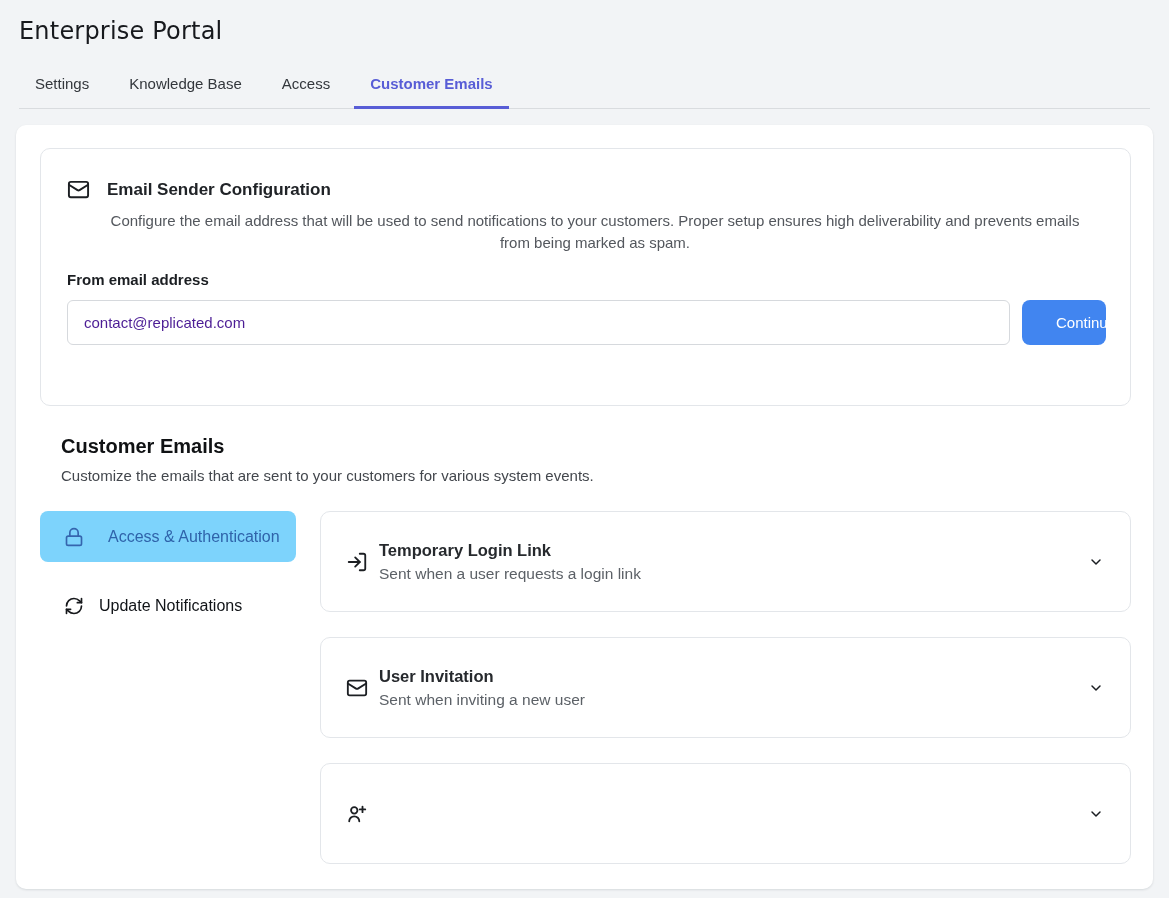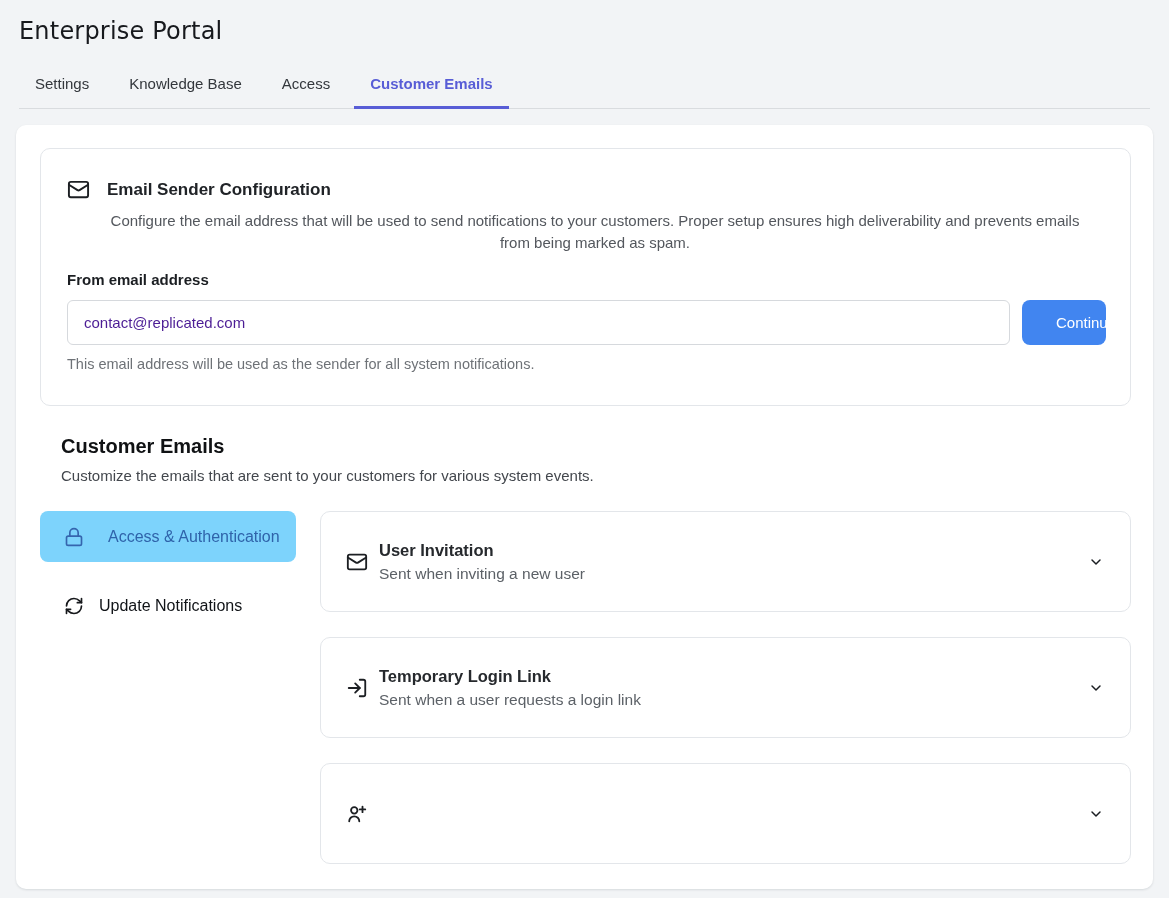--- a/index.html
+++ b/index.html
@@ -153,21 +153,20 @@
           </svg>
       </span>
       <div class="sender-title">Email Sender Configuration</div>
     </div>
     <div class="sender-desc">Configure the email address that will be used to send notifications to your customers. Proper setup ensures high deliverability and prevents emails from being marked as spam.</div>
     <div class="field-label">From email address</div>
     <div class="input-row">
       <input class="email-input" type="text" value="contact@replicated.com" style="">
       <button class="continue-btn">Continue</button>
     </div>
-    <div class="helper-text">This email address will be used as the sender for all system notifications.</div>
   </div>
 
   <div class="section-block">
     <div class="section-title">Customer Emails</div>
     <div class="section-subtitle">Customize the emails that are sent to your customers for various system events.</div>
   </div>
 
   <div class="emails-layout">
 
     <div class="category-col">
@@ -191,57 +190,57 @@
         </span>
         <span>Update Notifications</span>
       </div>
     </div>
 
     <div class="accordion-col">
 
       <div class="email-card">
         <span class="email-icon">
           <svg width="22" height="22" viewBox="0 0 24 24" fill="none" stroke="#1c1f23" stroke-width="2" stroke-linecap="round" stroke-linejoin="round">
+              <path d="M15 3h4a2 2 0 0 1 2 2v14a2 2 0 0 1-2 2h-4"></path>
+              <polyline points="10 17 15 12 10 7"></polyline>
+              <line x1="15" y1="12" x2="3" y2="12"></line>
+            </svg>
+        </span>
+        <div class="email-texts">
+          <div class="email-title">Temporary Login Link</div>
+          <div class="email-desc">Sent when a user requests a login link</div>
+        </div>
+        <span class="chevron">
+          <svg width="16" height="16" viewBox="0 0 24 24" fill="none" stroke="currentColor" stroke-width="2.2" stroke-linecap="round" stroke-linejoin="round">
+              <path d="m6 9 6 6 6-6"></path>
+            </svg>
+        </span>
+      </div>
+
+      <div class="email-card">
+        <span class="email-icon">
+          <svg width="22" height="22" viewBox="0 0 24 24" fill="none" stroke="#1c1f23" stroke-width="2" stroke-linecap="round" stroke-linejoin="round">
               <rect x="2" y="4" width="20" height="16" rx="2"></rect>
               <path d="m22 7-8.97 5.7a1.94 1.94 0 0 1-2.06 0L2 7"></path>
             </svg>
         </span>
         <div class="email-texts">
           <div class="email-title">User Invitation</div>
           <div class="email-desc">Sent when inviting a new user</div>
         </div>
         <span class="chevron">
           <svg width="16" height="16" viewBox="0 0 24 24" fill="none" stroke="currentColor" stroke-width="2.2" stroke-linecap="round" stroke-linejoin="round">
               <path d="m6 9 6 6 6-6"></path>
             </svg>
         </span>
       </div>
 
       <div class="email-card">
         <span class="email-icon">
           <svg width="22" height="22" viewBox="0 0 24 24" fill="none" stroke="#1c1f23" stroke-width="2" stroke-linecap="round" stroke-linejoin="round">
-              <path d="M15 3h4a2 2 0 0 1 2 2v14a2 2 0 0 1-2 2h-4"></path>
-              <polyline points="10 17 15 12 10 7"></polyline>
-              <line x1="15" y1="12" x2="3" y2="12"></line>
-            </svg>
-        </span>
-        <div class="email-texts">
-          <div class="email-title">Temporary Login Link</div>
-          <div class="email-desc">Sent when a user requests a login link</div>
-        </div>
-        <span class="chevron">
-          <svg width="16" height="16" viewBox="0 0 24 24" fill="none" stroke="currentColor" stroke-width="2.2" stroke-linecap="round" stroke-linejoin="round">
-              <path d="m6 9 6 6 6-6"></path>
-            </svg>
-        </span>
-      </div>
-
-      <div class="email-card">
-        <span class="email-icon">
-          <svg width="22" height="22" viewBox="0 0 24 24" fill="none" stroke="#1c1f23" stroke-width="2" stroke-linecap="round" stroke-linejoin="round">
               <circle cx="9" cy="8" r="3.5"></circle>
               <path d="M3.5 20a5.5 5.5 0 0 1 11 0"></path>
               <path d="M18 4v6"></path>
               <path d="M15 7h6"></path>
             </svg>
         </span>
         <span class="chevron">
           <svg width="16" height="16" viewBox="0 0 24 24" fill="none" stroke="currentColor" stroke-width="2.2" stroke-linecap="round" stroke-linejoin="round">
               <path d="m6 9 6 6 6-6"></path>
             </svg>

